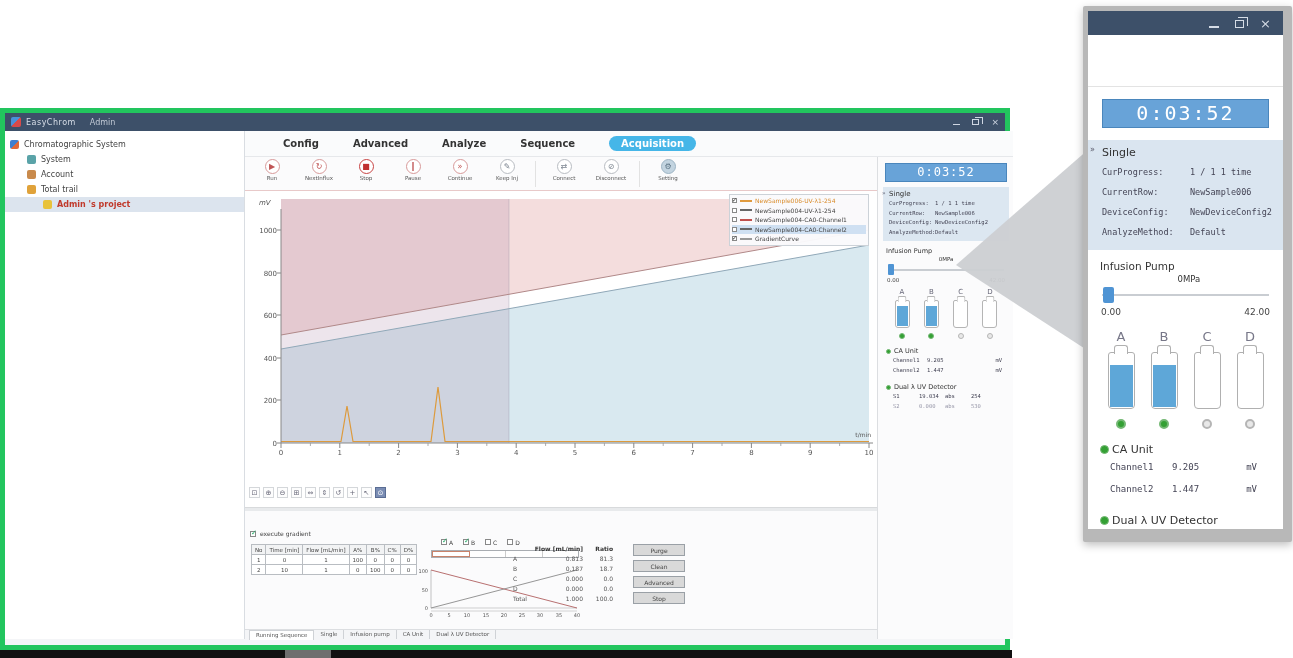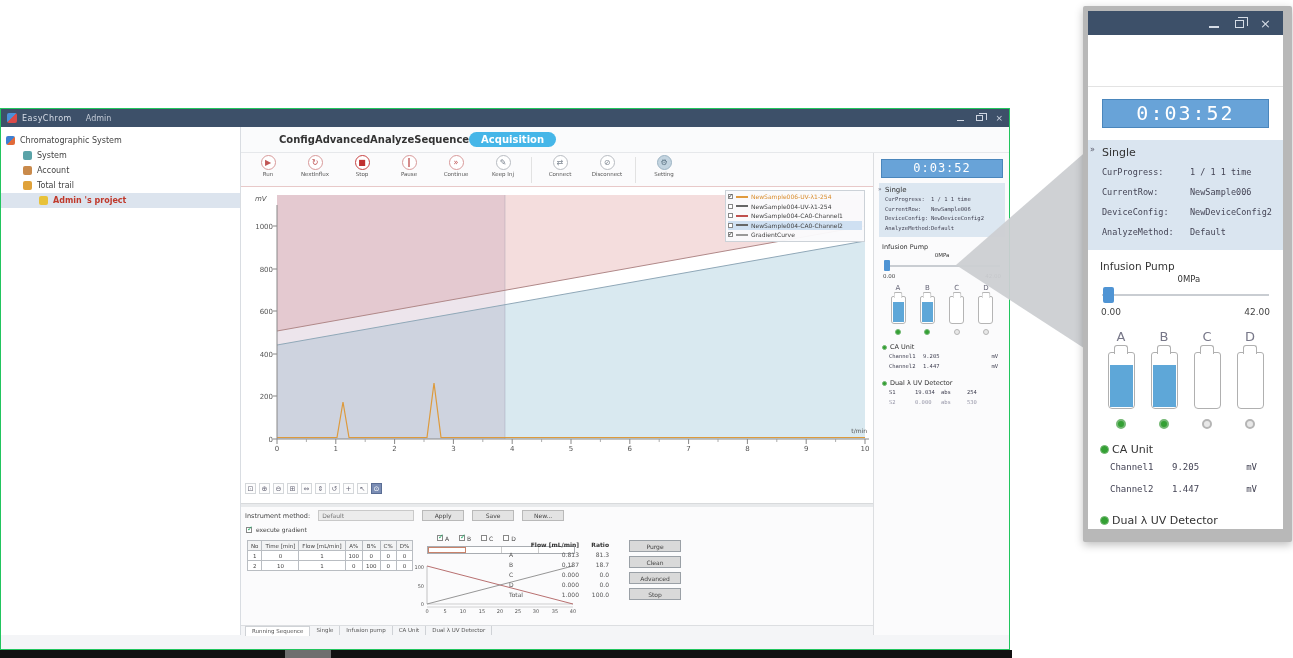--- a/index.html
+++ b/index.html
@@ -1,21 +1,21 @@
 <!DOCTYPE html>
 <html><head>
 <meta charset="utf-8">
 <style>
   *{box-sizing:border-box;margin:0;padding:0}
   html,body{background:#fff}
   body{font-family:"DejaVu Sans",sans-serif;color:#333}
   .stage{position:relative;width:1293px;height:658px;background:#fff;overflow:hidden}
 
   
-  .app{position:absolute;left:0;top:108px;width:1010px;height:542px;background:#f4f5f7;border:1px solid #22c55e;z-index:1}
+  .app{position:absolute;left:0;top:108px;width:1010px;height:542px;background:#f4f5f7;border:5px solid #22c55e;z-index:1}
   .titlebar{position:absolute;left:0;top:0;width:100%;height:18px;background:#3d5069;display:flex;align-items:center;padding:0 6px;color:#d8dee8}
   .app-logo{width:10px;height:10px;background:linear-gradient(135deg,#4a90d9 50%,#d94a4a 50%);border-radius:2px;margin-right:5px}
   .titlebar .t{font-size:8px;letter-spacing:.5px}
   .titlebar .u{font-size:8px;margin-left:14px;opacity:.85}
   .win-controls{margin-left:auto;display:flex;gap:12px;align-items:center}
   .win-controls span{font-size:9px;line-height:9px;cursor:default;color:#cfd6e2}
   .glyph-min{display:inline-block;width:7px;height:1px;background:#cfd6e2}
   .glyph-rest{display:inline-block;width:7px;height:6px;border:1px solid #cfd6e2;position:relative}
   .glyph-rest::before{content:"";position:absolute;left:2px;top:-3px;width:7px;height:6px;border:1px solid #cfd6e2;border-bottom:none;border-left:none}
 
@@ -24,21 +24,21 @@
   .tree-row .ti{width:9px;height:9px;border-radius:2px;margin-right:5px;flex:none}
   .tree-row.sel{background:#dce4ee;color:#c0392b;font-weight:bold}
   .lv0{padding-left:5px}.lv1{padding-left:22px}.lv2{padding-left:38px}
   .ic-sys0{background:linear-gradient(135deg,#3f7fd0 55%,#e06a3a 55%)}
   .ic-acct{background:#c98a4b}
   .ic-gear{background:#5aa3a8}
   .ic-audit{background:#e0a23a}
   .ic-pm{background:#5b8fd0}
   .ic-proj{background:#e8c23a}
 
-  .menubar{position:absolute;left:240px;top:18px;width:768px;height:26px;background:#fafbfc;display:flex;align-items:center;padding-left:38px;border-bottom:1px solid #e6e8eb}
+  .menubar{position:absolute;left:240px;top:18px;width:768px;height:26px;background:#fafbfc;display:flex;align-items:center;gap:34px;padding-left:38px;border-bottom:1px solid #e6e8eb}
   .menu-item{font-size:10px;font-weight:bold;color:#333;cursor:default}
   .menu-item.active{background:#45b6e8;color:#fff;font-weight:bold;border-radius:9px;padding:2px 12px}
 
   .toolbar{position:absolute;left:240px;top:44px;width:632px;height:34px;background:#fbfbfc;border-bottom:1px solid #e8c9c9;display:flex;align-items:flex-start;padding:2px 0 0 8px;gap:9px}
   .tbtn{width:38px;text-align:center;cursor:default}
   .tbtn .ci{width:15px;height:15px;border-radius:50%;border:1.5px solid #d89a9a;margin:0 auto;font-size:8px;line-height:13px;color:#c05555;background:#fff}
   .tbtn.stop .ci{border-color:#c84444;color:#c03030}
   .tbtn.gray .ci{border-color:#b8bcc2;color:#7d8691}
   .tbtn.set .ci{border-color:#9db4c4;background:#c3d4e0;color:#5d7585}
   .tbtn .cl{font-size:5.5px;color:#555;margin-top:1px;white-space:nowrap}
@@ -332,27 +332,20 @@
         <span class="zi">↺</span>
         <span class="zi">+</span>
         <span class="zi">↖</span>
         <span class="zi sel">⊙</span>
       </div>
     </div>
 
     <div class="splitter"></div>
 
     <div class="bottom-panel">
-      <div class="bp-row1">
-        <span class="bp-label">Instrument method:</span>
-        <span class="bp-field">Default</span>
-        <span class="bp-btn">Apply</span>
-        <span class="bp-btn">Save</span>
-        <span class="bp-btn">New...</span>
-      </div>
       <div class="bp-row2">
         <span class="cb on"></span>
         <span>execute gradient</span>
       </div>
 
       <table class="gt">
         <tbody>
             <tr>
           <th>No</th>
           <th>Time [min]</th>

